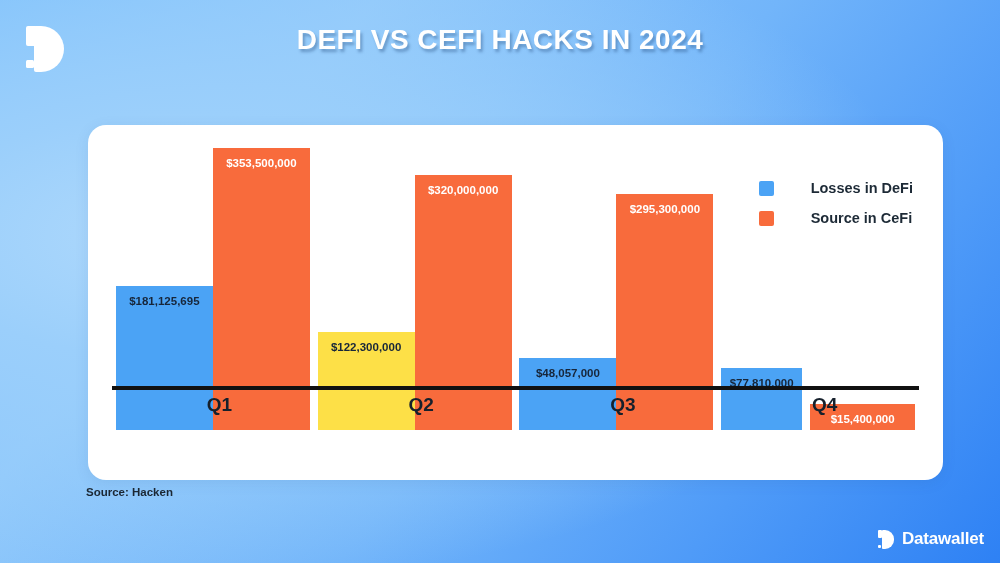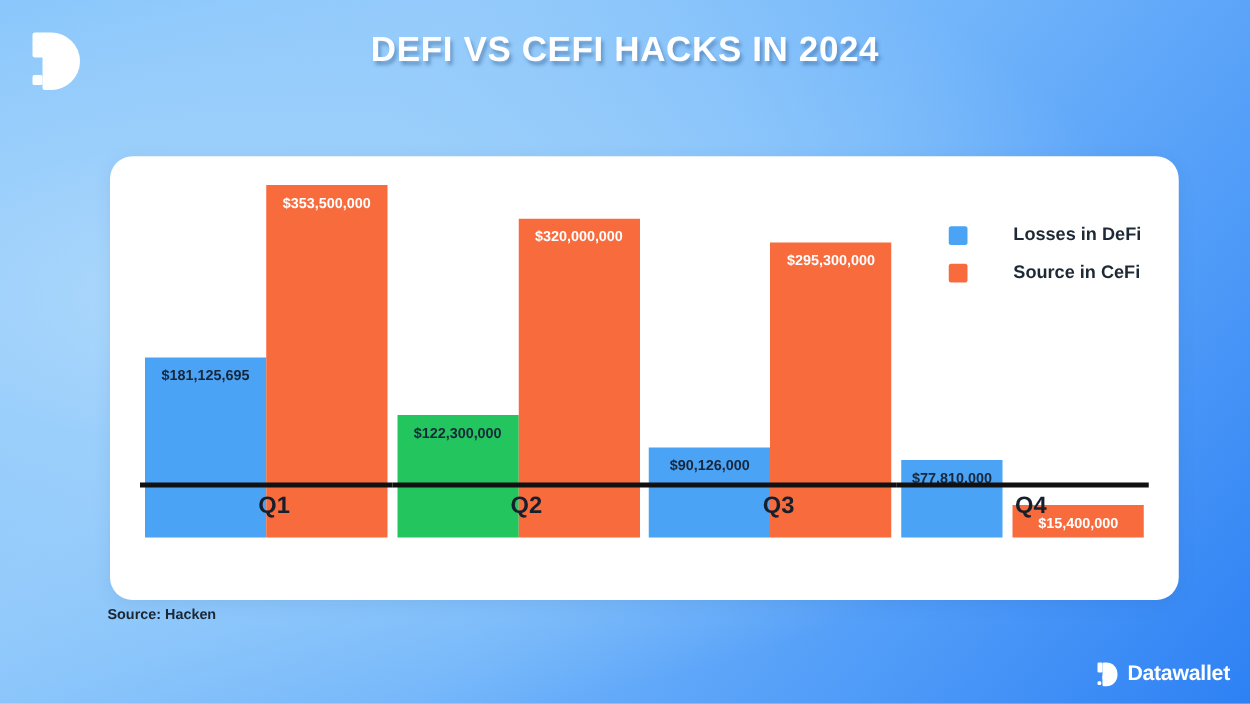--- a/index.html
+++ b/index.html
@@ -125,34 +125,34 @@
           </div>
           <div class="bar cefi" style="width: 97px; height: 282px; background: rgb(248, 107, 60);">
             <span class="bar-value">$353,500,000</span>
           </div>
         </div>
         <div class="axis-seg"></div>
         <div class="group-label">Q1</div>
       </div>
       <div class="group" style="left: 201.75px; width: 201.75px;">
         <div class="bar-pair" style="left: 3.875px; right: 3.875px;">
-          <div class="bar defi" style="width: 97px; height: 97.5632px; background: #22c55e;">
+          <div class="bar defi" style="width: 97px; height: 97.5632px; background: #fde047;">
             <span class="bar-value">$122,300,000</span>
           </div>
           <div class="bar cefi" style="width: 97px; height: 255.276px; background: rgb(248, 107, 60);">
             <span class="bar-value">$320,000,000</span>
           </div>
         </div>
         <div class="axis-seg"></div>
         <div class="group-label">Q2</div>
       </div>
       <div class="group" style="left: 403.5px; width: 201.75px;">
         <div class="bar-pair" style="left: 3.875px; right: 3.875px;">
           <div class="bar defi" style="width: 97px; height: 71.8968px; background: rgb(75, 163, 245);">
-            <span class="bar-value">$90,126,000</span>
+            <span class="bar-value">$48,057,000</span>
           </div>
           <div class="bar cefi" style="width: 97px; height: 235.572px; background: rgb(248, 107, 60);">
             <span class="bar-value">$295,300,000</span>
           </div>
         </div>
         <div class="axis-seg"></div>
         <div class="group-label">Q3</div>
       </div>
       <div class="group" style="left: 605.25px; width: 201.75px;">
         <div class="bar-pair" style="left: 3.875px; right: 3.875px;">

